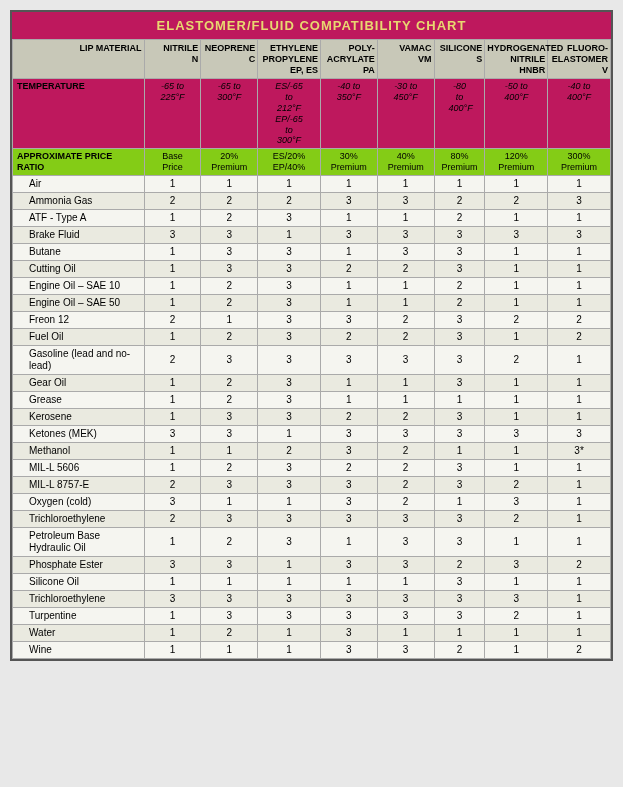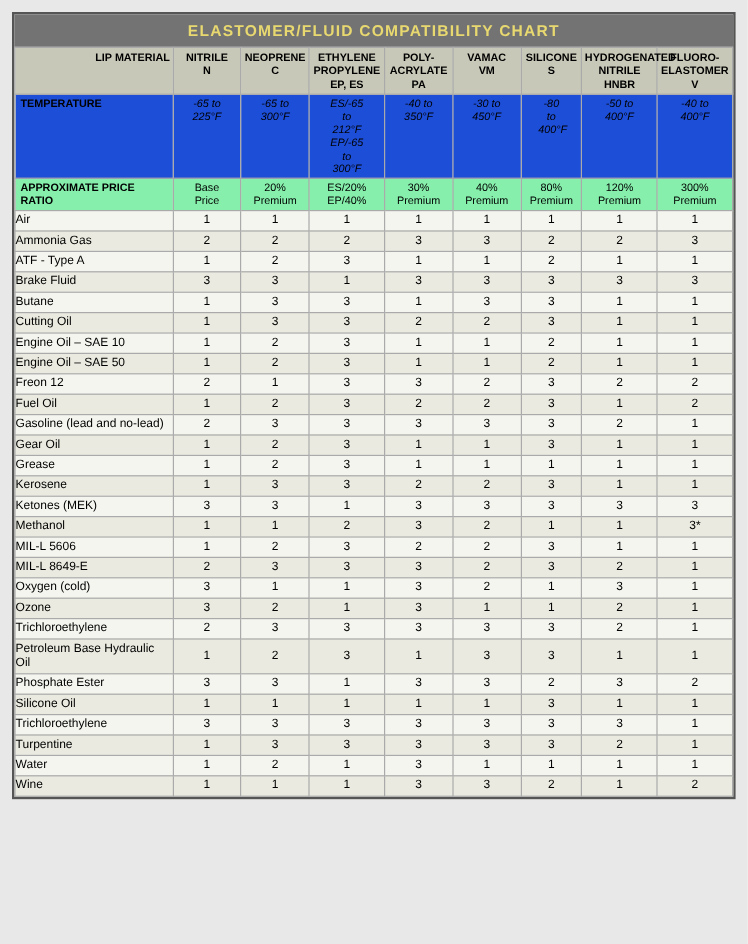--- a/index.html
+++ b/index.html
@@ -11,21 +11,21 @@
       justify-content: center;
       align-items: flex-start;
       padding: 10px;
     }
     .chart-container {
       width: 603px;
       border: 2px solid #555;
       background: #f5f5f0;
     }
     .chart-title {
-      background: #737373;
+      background: #be185d;
       color: #e8d870;
       text-align: center;
       font-size: 13px;
       font-weight: bold;
       letter-spacing: 1px;
       padding: 6px 4px;
       text-transform: uppercase;
     }
     table {
       width: 100%;
@@ -51,60 +51,61 @@
     .col-v { width: 10.5%; }
 
     .header-row th {
       background: #c8c8b8;
       font-weight: bold;
       font-size: 9px;
       text-transform: uppercase;
       vertical-align: top;
       padding: 3px 2px;
       line-height: 1.2;
+      text-align: right;
     }
     .header-row th.col-lip {
       text-align: right;
       padding-left: 4px;
     }
     .sub-header-row td {
-      background: #1d4ed8;
+      background: #be185d;
       font-size: 9px;
       font-style: italic;
       line-height: 1.2;
       vertical-align: top;
       padding: 2px 14px;
     }
     .sub-header-row td.col-lip {
       text-align: left;
       font-weight: bold;
       font-style: normal;
       padding-left: 4px;
     }
     .price-row td {
-      background: #86efac;
+      background: #84cc16;
       font-size: 9px;
       line-height: 1.2;
       vertical-align: top;
       padding: 2px 2px;
     }
     .price-row td.col-lip {
       text-align: left;
       font-weight: bold;
       padding-left: 4px;
     }
     .data-row td {
       background: #f5f5f0;
     }
     .data-row:nth-child(even) td {
       background: #eaeae0;
     }
     .data-row td.col-lip {
       text-align: left;
-      padding-left: 0;
+      padding-left: 16px;
       font-size: 10px;
     }
   </style>
 </head>
 <body>
 
 <div class="chart-container">
   <div class="chart-title">ELASTOMER/FLUID COMPATIBILITY CHART</div>
   <table>
     <thead>
@@ -324,50 +325,39 @@
           <td class="col-n">1</td>
           <td class="col-c">2</td>
           <td class="col-ep">3</td>
           <td class="col-pa">2</td>
           <td class="col-vm">2</td>
           <td class="col-s">3</td>
           <td class="col-hnbr">1</td>
           <td class="col-v">1</td>
         </tr>
         <tr class="data-row">
-          <td class="col-lip">MIL-L 8649-E</td>
+          <td class="col-lip">MIL-L 8757-E</td>
           <td class="col-n">2</td>
           <td class="col-c">3</td>
           <td class="col-ep">3</td>
           <td class="col-pa">3</td>
           <td class="col-vm">2</td>
           <td class="col-s">3</td>
           <td class="col-hnbr">2</td>
           <td class="col-v">1</td>
         </tr>
         <tr class="data-row">
           <td class="col-lip">Oxygen (cold)</td>
           <td class="col-n">3</td>
           <td class="col-c">1</td>
           <td class="col-ep">1</td>
           <td class="col-pa">3</td>
           <td class="col-vm">2</td>
           <td class="col-s">1</td>
           <td class="col-hnbr">3</td>
-          <td class="col-v">1</td>
-        </tr>
-        <tr class="data-row">
-          <td class="col-lip">Ozone</td>
-          <td class="col-n">3</td>
-          <td class="col-c">2</td>
-          <td class="col-ep">1</td>
-          <td class="col-pa">3</td>
-          <td class="col-vm">1</td>
-          <td class="col-s">1</td>
-          <td class="col-hnbr">2</td>
           <td class="col-v">1</td>
         </tr>
         <tr class="data-row">
           <td class="col-lip">Trichloroethylene</td>
           <td class="col-n">2</td>
           <td class="col-c">3</td>
           <td class="col-ep">3</td>
           <td class="col-pa">3</td>
           <td class="col-vm">3</td>
           <td class="col-s">3</td>

